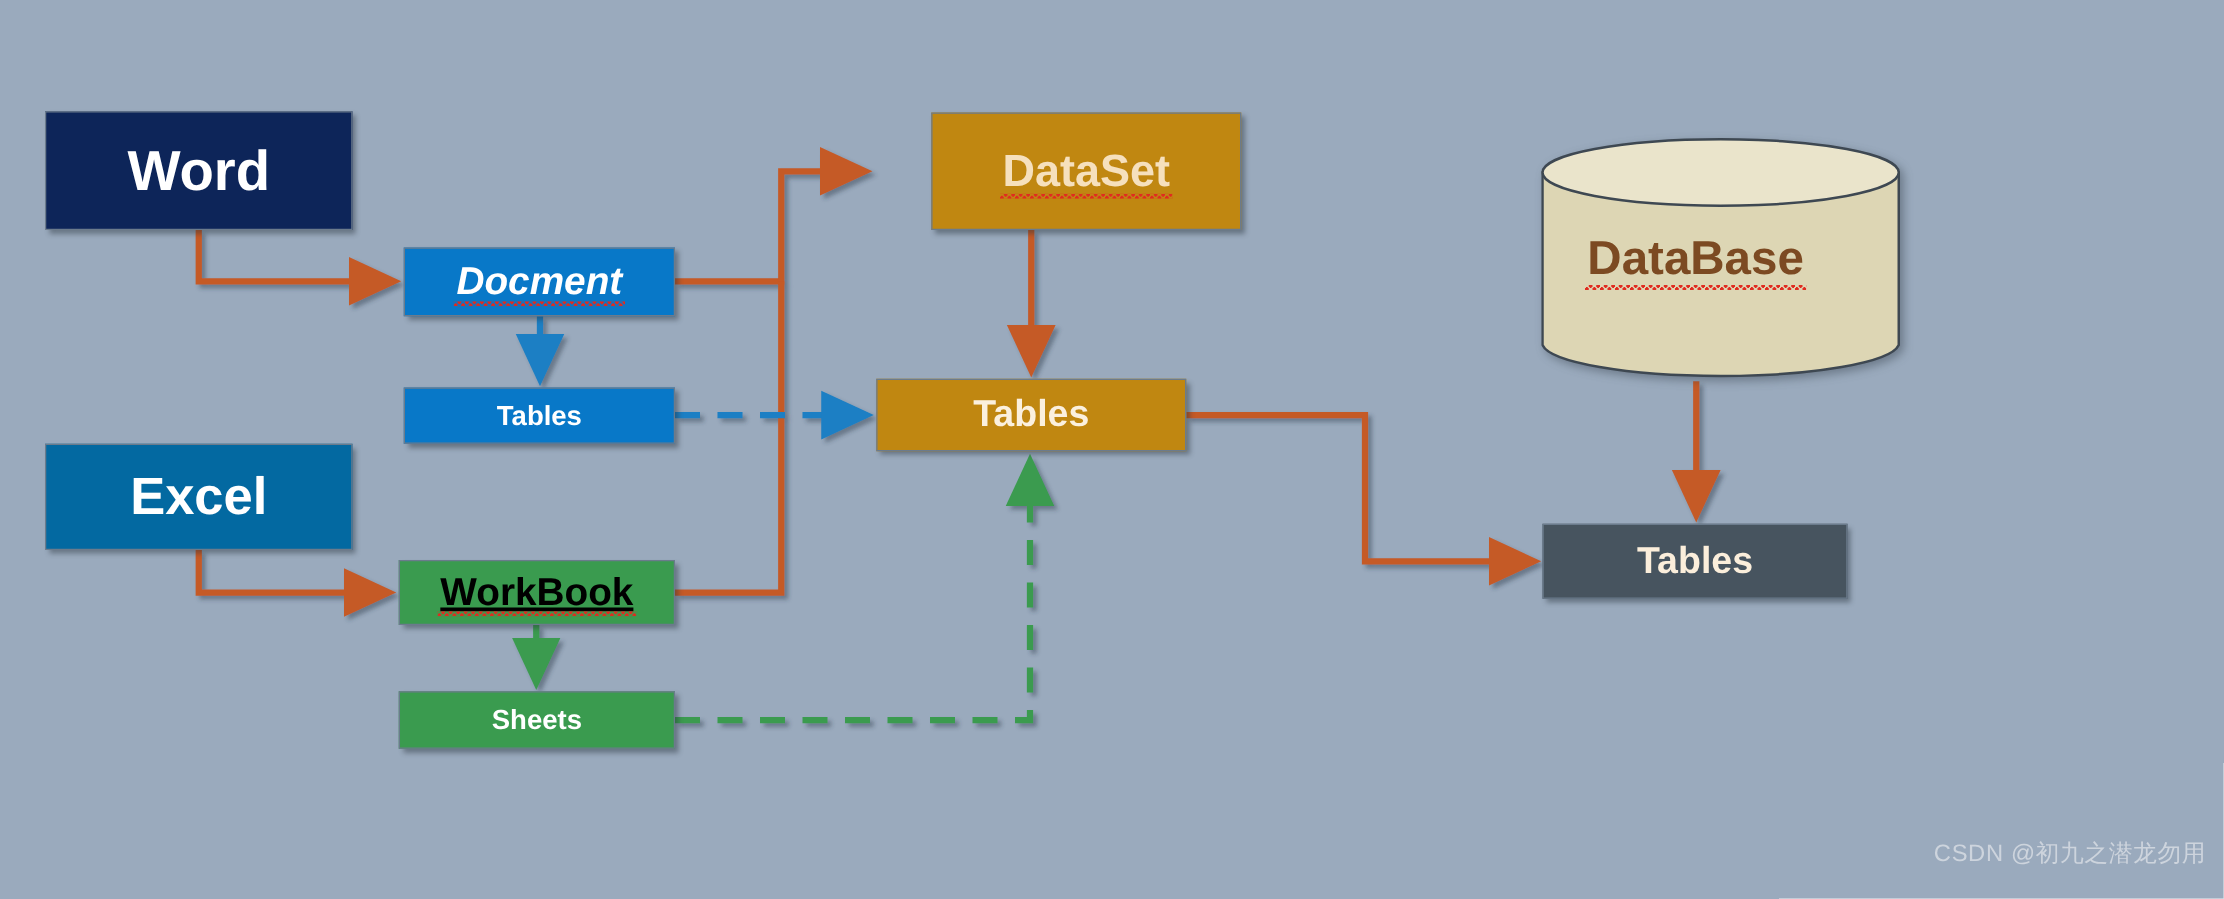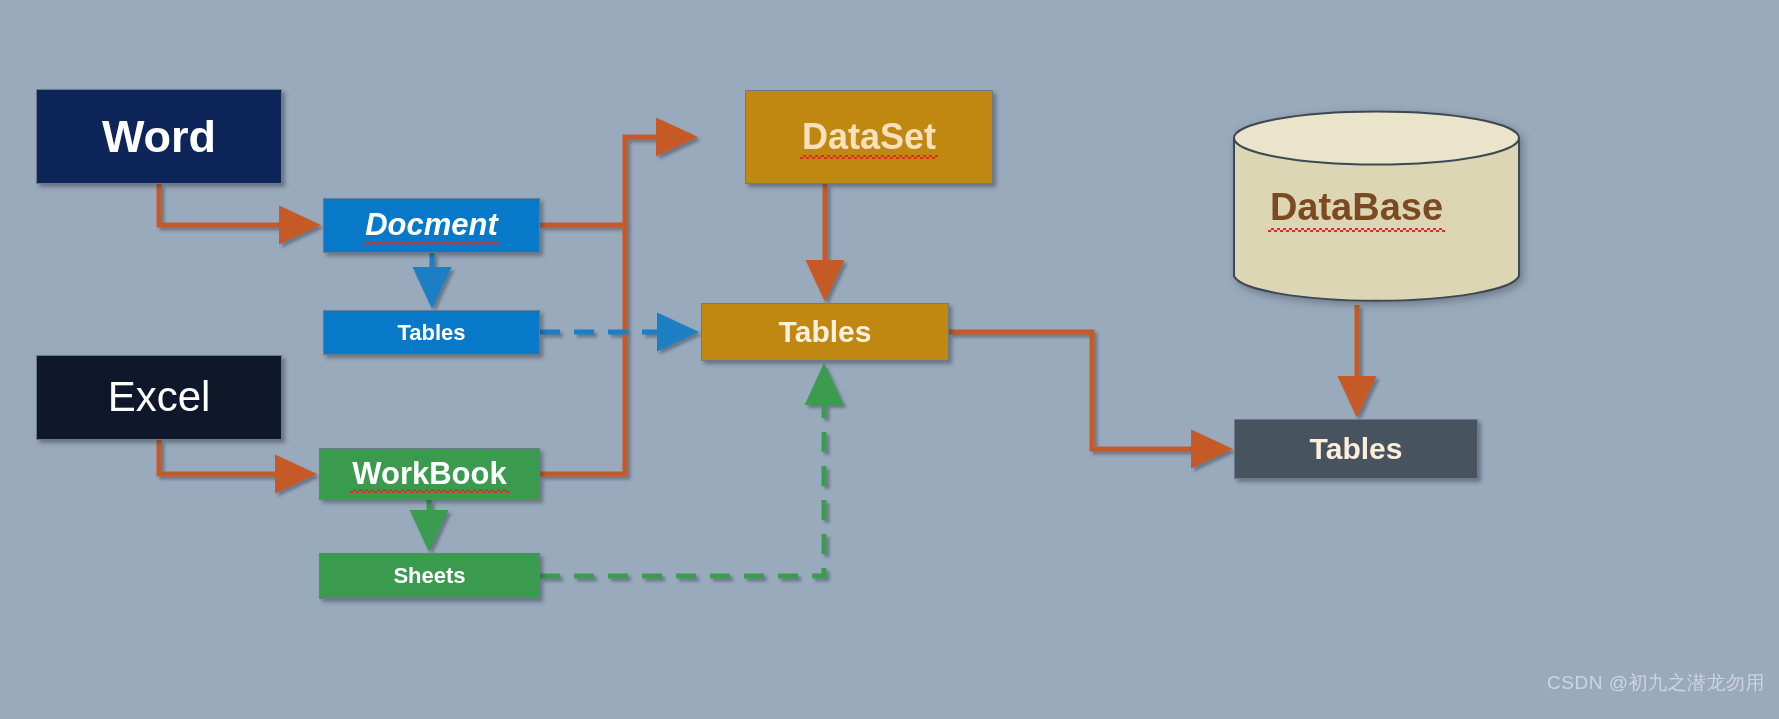--- a/index.html
+++ b/index.html
@@ -57,46 +57,47 @@
   
   #node-word {
     left: 36px; top: 89px; width: 246px; height: 95px;
     background: #0d2559;
     color: #ffffff;
     font-size: 45px;
     font-weight: bold;
   }
   #node-excel {
     left: 36px; top: 355px; width: 246px; height: 85px;
-    background: #0f172a;
+    background: #0369a1;
     color: #ffffff;
     font-size: 42px;
-    font-weight: normal;
+    font-weight: bold;
   }
   #node-docment {
     left: 323px; top: 198px; width: 217px; height: 55px;
     background: #0878c8;
     color: #ffffff;
     font-size: 31px;
     font-weight: bold;
     font-style: italic;
   }
   #node-doc-tables {
     left: 323px; top: 310px; width: 217px; height: 45px;
     background: #0878c8;
     color: #ffffff;
     font-size: 22px;
     font-weight: bold;
   }
   #node-workbook {
     left: 319px; top: 448px; width: 221px; height: 52px;
     background: #3a9b4f;
-    color: #ffffff;
+    color: #000000;
     font-size: 31px;
     font-weight: bold;
+    text-decoration: underline;
   }
   #node-sheets {
     left: 319px; top: 553px; width: 221px; height: 46px;
     background: #3a9b4f;
     color: #ffffff;
     font-size: 22px;
     font-weight: bold;
     justify-content: center;
   }
   #node-dataset {

